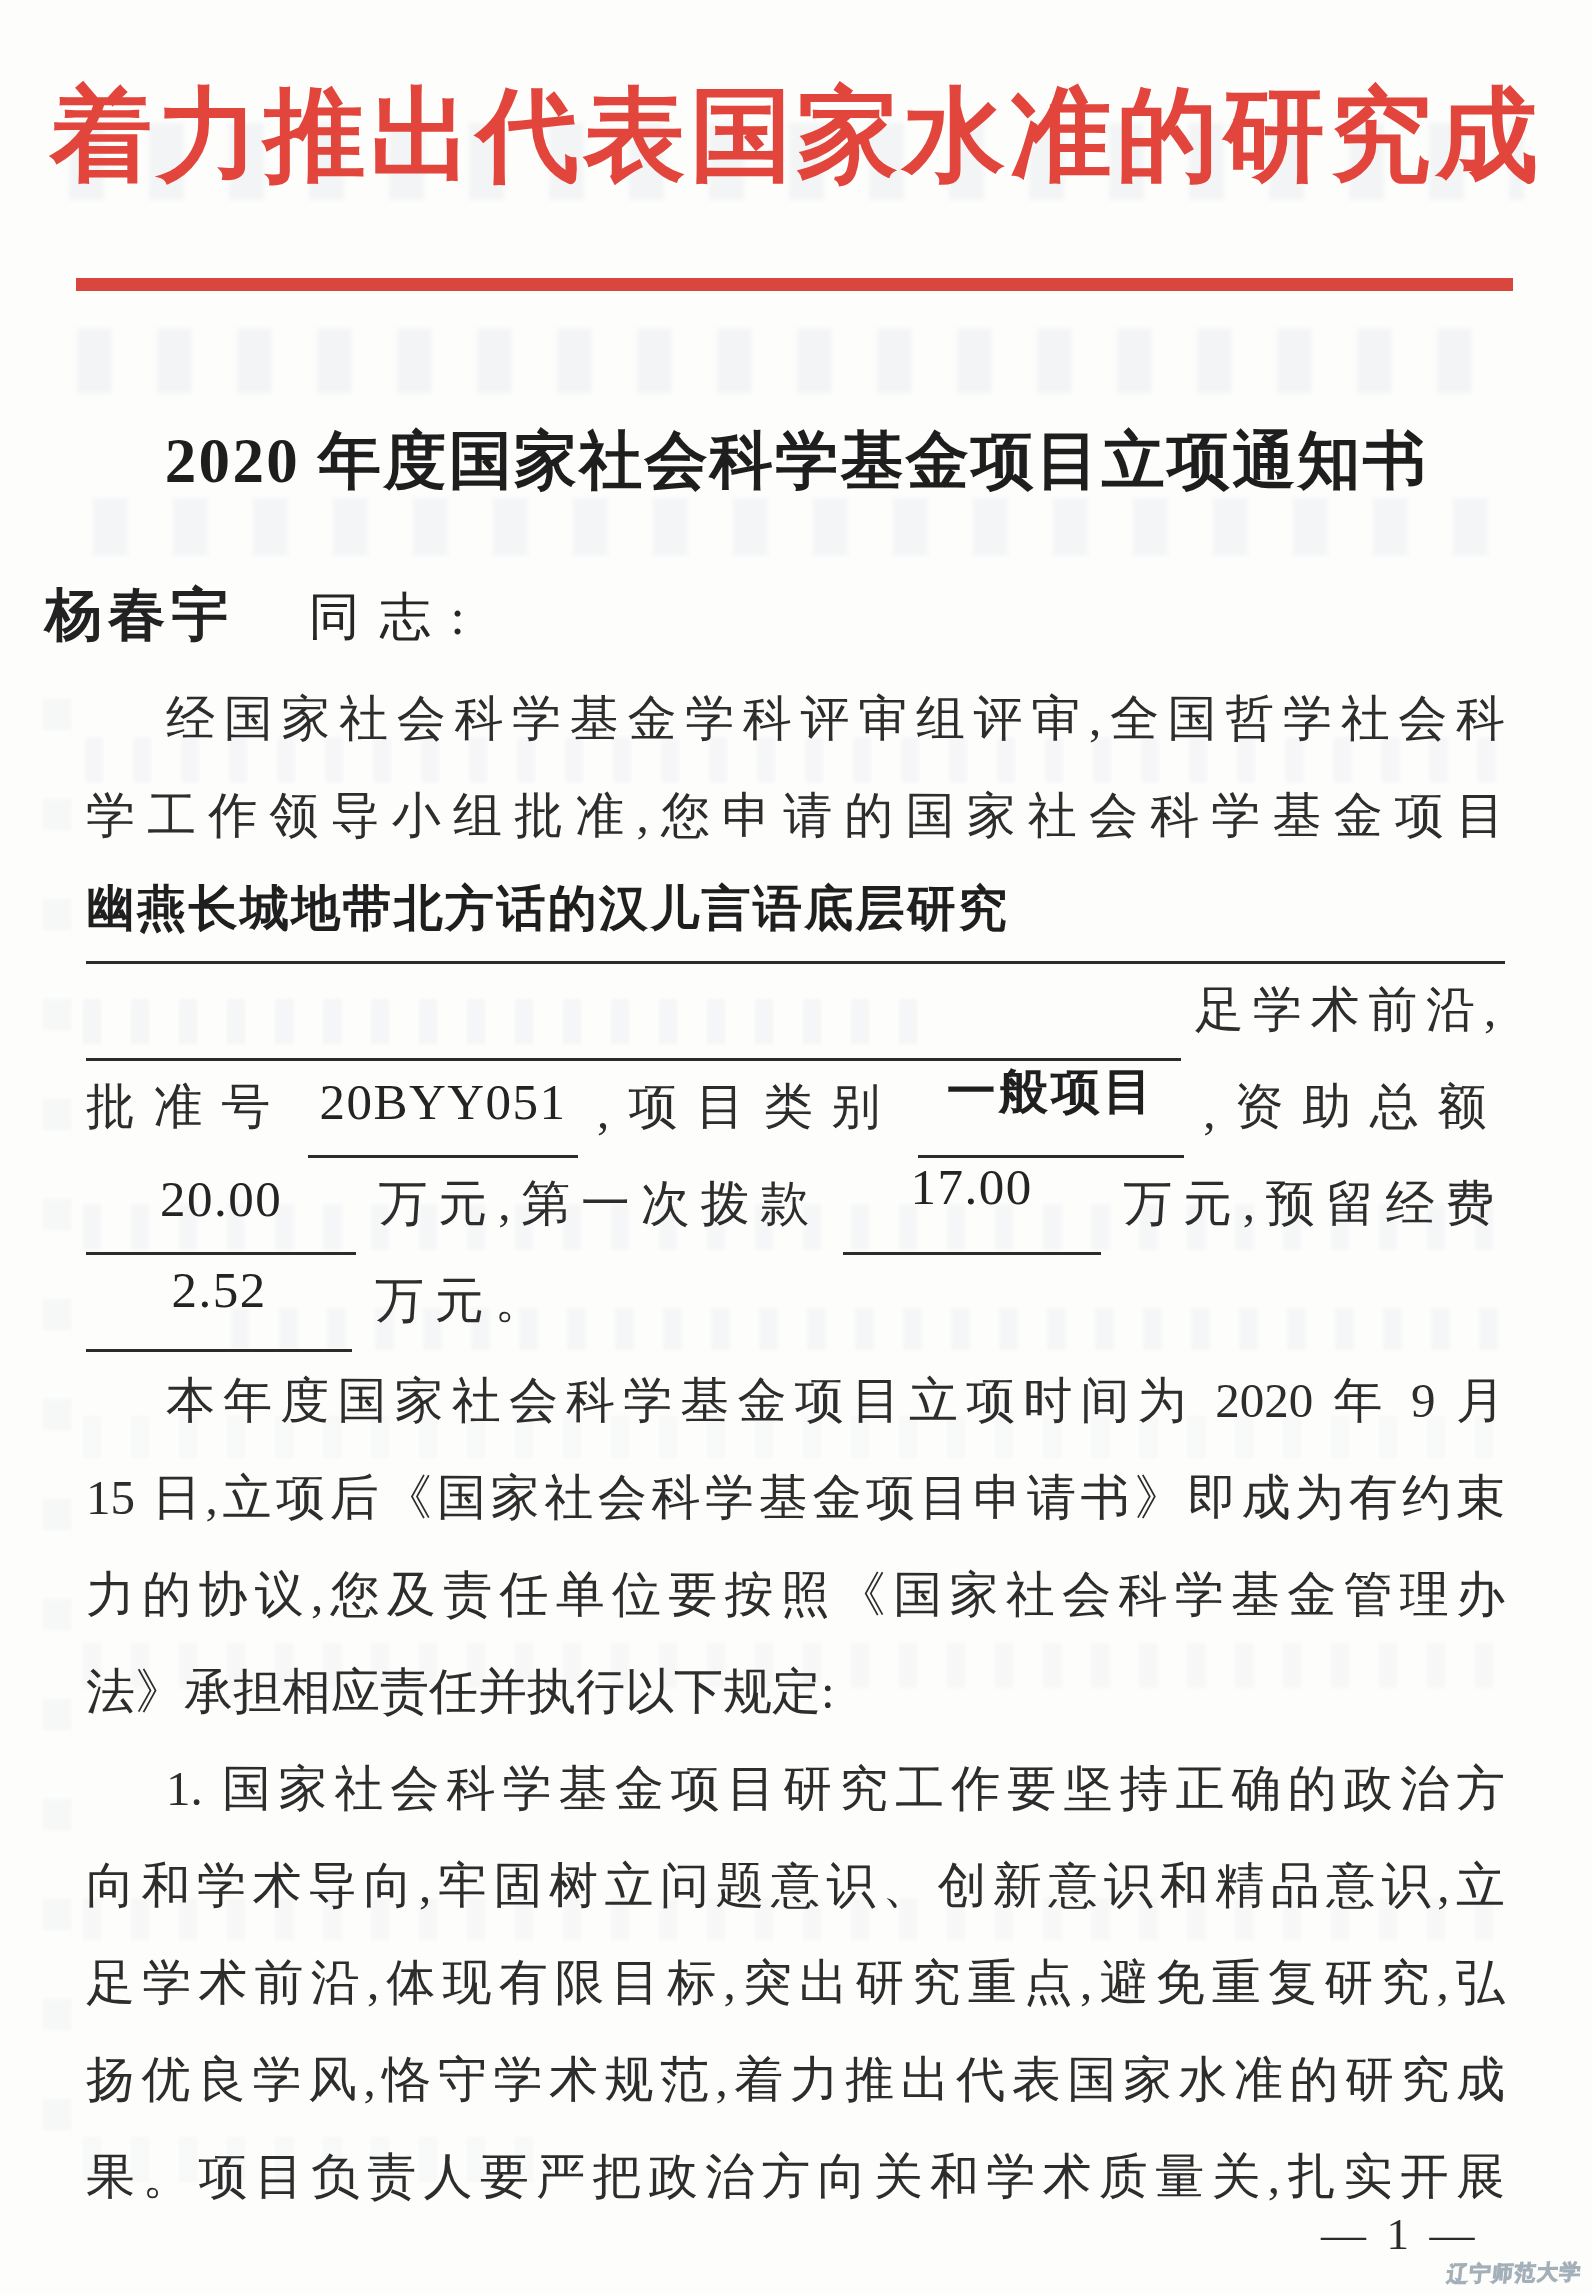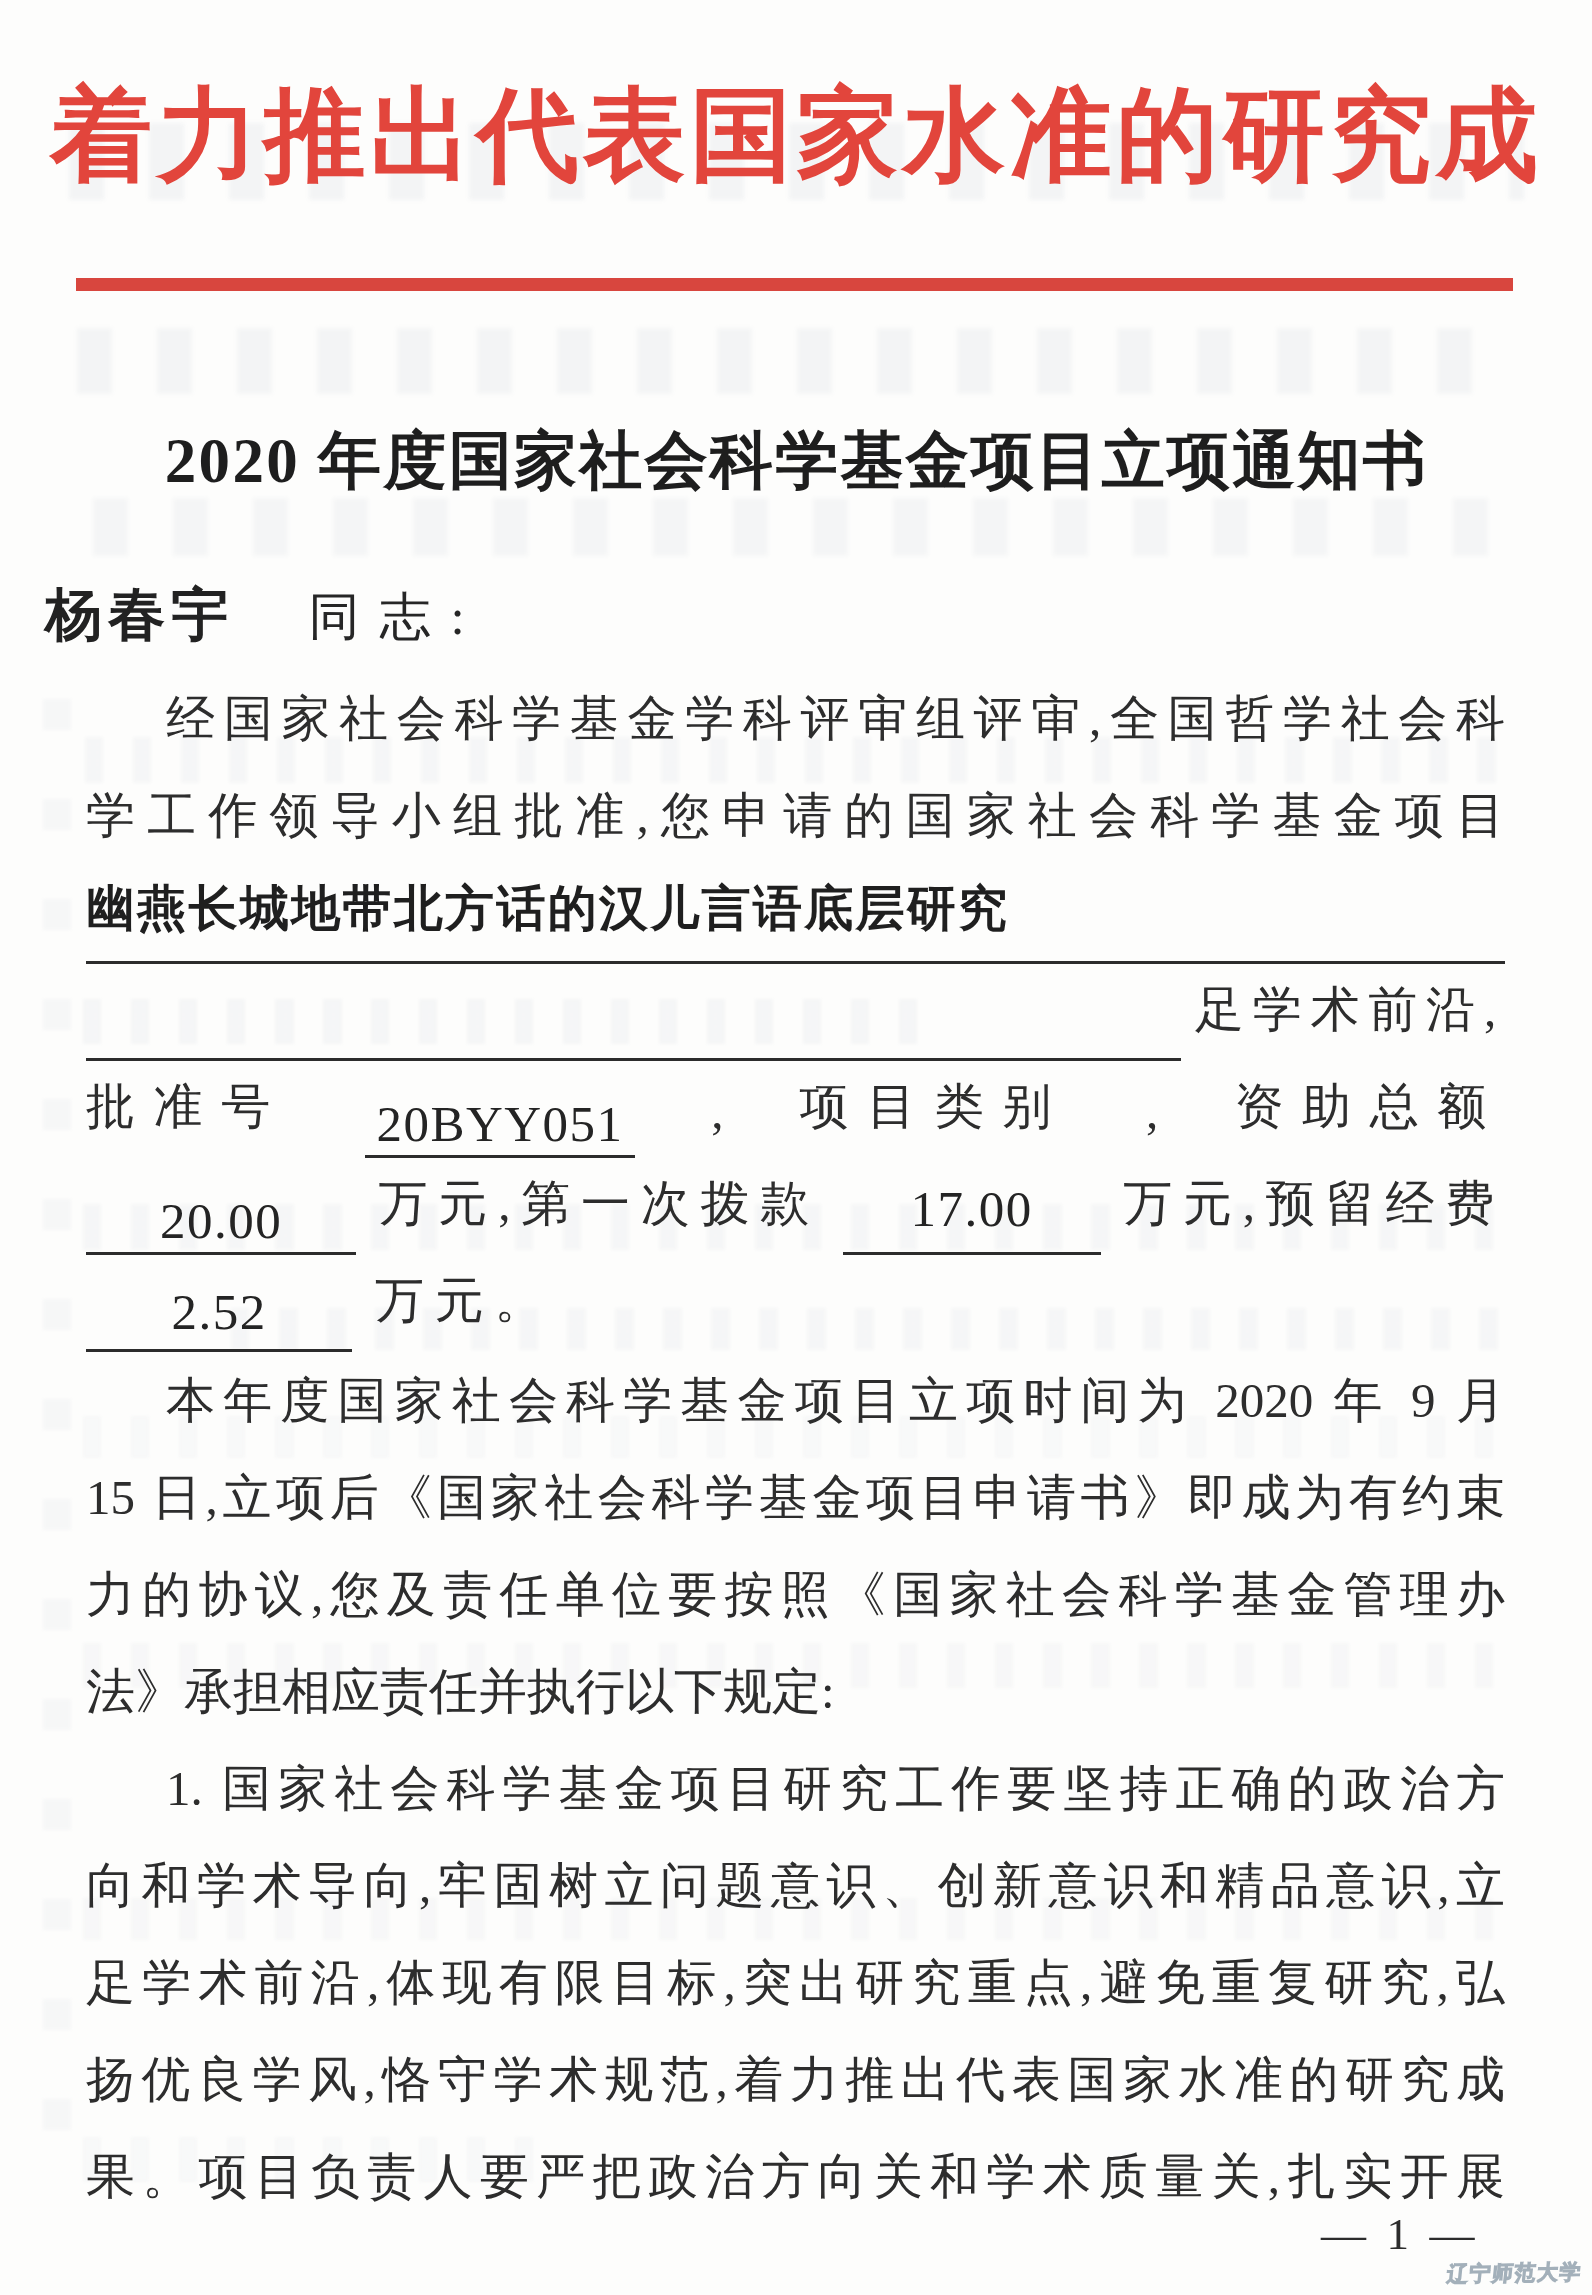--- a/index.html
+++ b/index.html
@@ -68,21 +68,21 @@
     font-weight:700; letter-spacing:2.3px; color:#1f1f1f;
     white-space:nowrap;
   }
   .fline { display:flex; align-items:flex-end; height:97px; }
   .fline.between { justify-content:space-between; }
   .fline .txt { padding-bottom:18.5px; }
   .fline .lbl { padding-bottom:18.5px; letter-spacing:0.38em; }
   .sp22 { letter-spacing:0.22em; }
   .blank {
     border-bottom:3.1px solid #2c2c2c;
-    padding-bottom:2px;
+    padding-bottom:24px;
     text-align:center;
     display:flex; align-items:center; justify-content:center;
   }
   .blank.grow { flex:1 1 auto; margin-right:14px; }
   .num { font-size:51px; letter-spacing:1.5px; color:#242424; }
   .kai-bold { font-weight:700; letter-spacing:3.1px; color:#1f1f1f; }
   .raise { transform:translateY(-12.3px); }
   .raise-sm { transform:translateY(-6.2px); }
   .w350 { width:270px; } .w345 { width:266px; } .w335 { width:258px; }
   .ml30 { margin-left:23px; }
@@ -159,20 +159,23 @@
       <span class="txt" style="letter-spacing:0.18em;">足学术前沿,</span>
     </div>
 
     <div class="fline between">
       <span class="lbl">批准号</span>
       <span class="blank w350">
           <span class="num">20BYY051</span>
         </span>
       <span class="txt">,</span>
       <span class="lbl">项目类别</span>
+      <span class="blank w345">
+          <span class="kai-bold raise-sm">一般项目</span>
+        </span>
       <span class="txt">,</span>
       <span class="lbl">资助总额</span>
     </div>
 
     <div class="fline between">
       <span class="blank w350">
           <span class="num">20.00</span>
         </span>
       <span class="txt sp22">万元,第一次拨款</span>
       <span class="blank w335">

